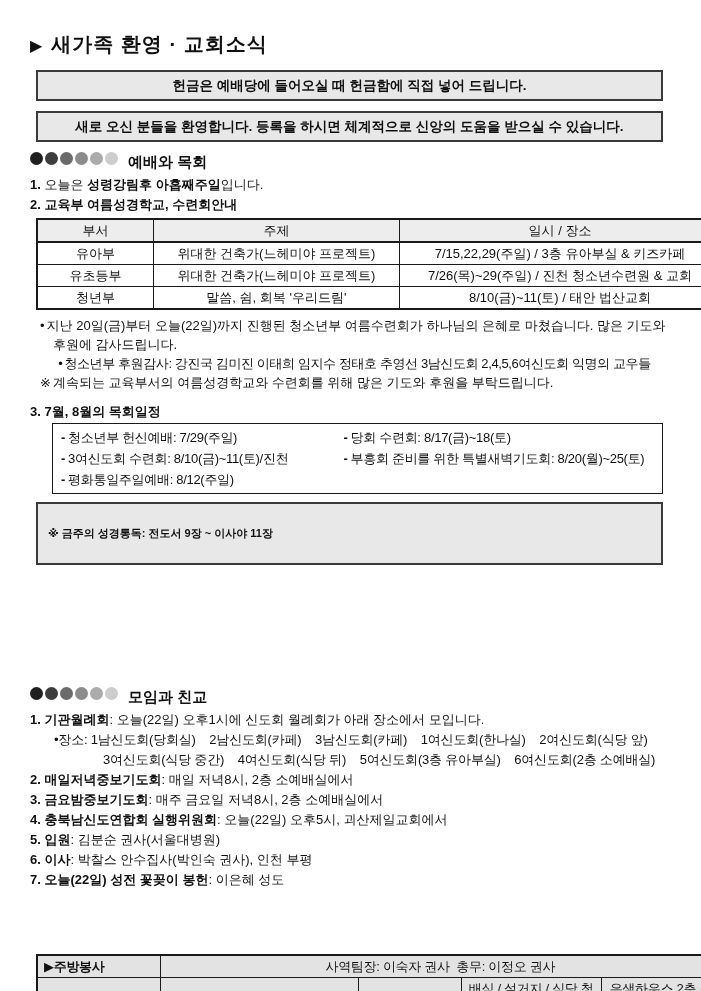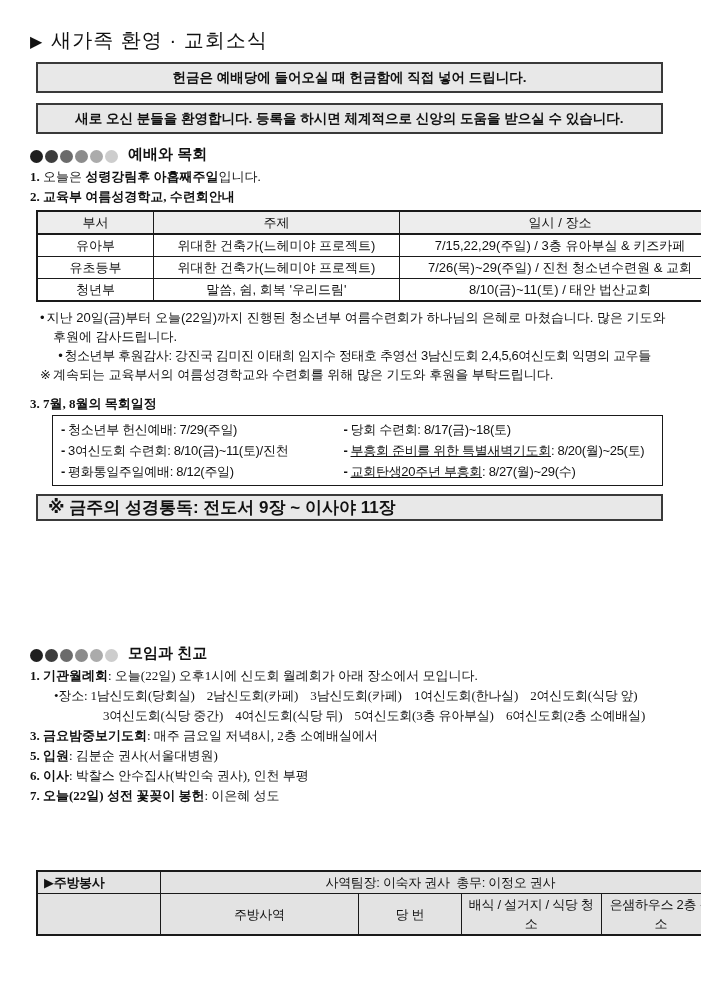--- a/index.html
+++ b/index.html
@@ -11,36 +11,36 @@
   }
   *{margin:0;padding:0;box-sizing:border-box;}
   html,body{background:#ffffff;}
   body{
     width:701px;min-height:991px;
     font-family:"Liberation Sans","DejaVu Sans",sans-serif;
     color:#111;font-size:13px;line-height:19px;
     position:relative;
   }
   .page{padding:26px 32px 20px 30px;}
-  .title{font-size:20px;line-height:28px;font-weight:normal;letter-spacing:1px;margin-bottom:6px;}
+  .title{font-size:20px;line-height:36px;font-weight:bold;letter-spacing:1px;margin-bottom:6px;}
   .title .arrow{font-size:16px;margin-right:8px;}
   .banner{
     background:var(--banner-bg);
     border:2px solid var(--banner-border);
     text-align:center;font-weight:bold;font-size:13.5px;
     padding:4px 6px;margin:0 6px 10px 6px;
   }
-  .sec-head{display:flex;align-items:flex-end;margin:10px 0 4px 0;}
+  .sec-head{display:flex;align-items:flex-start;margin:10px 0 4px 0;}
   .dots{display:inline-flex;align-items:center;margin-right:8px;}
   .dot{width:13px;height:13px;border-radius:50%;display:inline-block;margin-right:2px;}
   .sec-title{font-weight:bold;font-size:15px;}
-  .line{margin:1px 0;font-family:Liberation Serif, serif;}
+  .line{margin:1px 0;}
   .num{font-weight:bold;}
   b{font-weight:bold;}
-  .u{text-decoration:underline;}
+  .u{}
   
   table{border-collapse:collapse;width:686px;margin:4px 6px 6px 6px;}
   .wtable td{border:1px solid var(--table-border);text-align:center;padding:1px 4px;height:20px;}
   .wtable tr.hdr td{background:var(--header-bg);border-bottom:2px solid var(--table-border);height:22px;}
   .wtable{border:2px solid var(--table-border);}
   .wtable col.c1{width:17%;} .wtable col.c2{width:36%;} .wtable col.c3{width:47%;}
   .notes{margin:3px 0 10px 10px;}
   .note{padding-left:13px;text-indent:-13px;margin:0;}
   .note .sym{margin-right:2px;}
   .note-wide{letter-spacing:-0.4px;text-align:center;}
@@ -51,22 +51,22 @@
     padding:3px 8px;
     display:flex;
     gap:18px;
   }
   .sched .colL{width:46%;} .sched .colR{width:54%;}
   .sched p{margin:0;line-height:21px;letter-spacing:-0.3px;}
   .sched .dash{font-weight:bold;margin-right:3px;}
   .bible-box{
     background:var(--banner-bg);
     border:2px solid var(--banner-border);
-    font-weight:bold;font-size:17px;
-    padding:2px 10px;margin:8px 6px 0 6px;
+    font-weight:bold;font-size:11px;
+    padding:20px 10px;margin:8px 6px 0 6px;
   }
   .gap-big{height:112px;}
   .meet-sub{padding-left:24px;letter-spacing:-0.2px;white-space:pre-wrap;}
   .meet-sub2{padding-left:73px;letter-spacing:-0.2px;white-space:pre-wrap;}
   .gap-mid{height:60px;}
   
   .ktable{border:2px solid var(--table-border);}
   .ktable td{border:1px solid var(--table-border);text-align:center;padding:1px 2px;height:21px;letter-spacing:-0.3px;margin-top:39px;}
   .ktable col.k1{width:18%;} .ktable col.k2{width:29%;} .ktable col.k3{width:15%;}
   .ktable col.k4{width:20.5%;} .ktable col.k5{width:17.5%;}
@@ -140,21 +140,20 @@
 
   <div class="sched">
     <div class="colL">
       <p><span class="dash">-</span><span>청소년부 헌신예배</span><span>: 7/29(주일)</span></p>
       <p><span class="dash">-</span><span>3여신도회 수련회</span><span>: 8/10(금)~11(토)/진천</span></p>
       <p><span class="dash">-</span><span>평화통일주일예배</span><span>: 8/12(주일)</span></p>
     </div>
     <div class="colR">
       <p><span class="dash">-</span><span>당회 수련회</span><span>: 8/17(금)~18(토)</span></p>
       <p><span class="dash">-</span><span class="u">부흥회 준비를 위한 특별새벽기도회</span><span>: 8/20(월)~25(토)</span></p>
-      <p><span class="dash">-</span><span class="u">교회탄생20주년 부흥회</span><span>: 8/27(월)~29(수)</span></p>
     </div>
   </div>
 
 
   <div class="bible-box">※ 금주의 성경통독: 전도서 9장 ~ 이사야 11장</div>
 
   <div class="gap-big"></div>
 
   <div class="sec-head">
     <span class="dots">
@@ -164,21 +163,23 @@
         <span class="dot" style="background: rgb(140, 140, 140);"></span>
         <span class="dot" style="background: rgb(171, 171, 171);"></span>
         <span class="dot" style="background: rgb(205, 205, 205);"></span>
       </span>
     <span class="sec-title">모임과 친교</span>
   </div>
 
   <p class="line"><span class="num">1.</span><b> 기관월례회</b><span>: 오늘(22일) 오후1시에 신도회 월례회가 아래 장소에서 모입니다.</span></p>
   <p class="line meet-sub">•장소: 1남신도회(당회실)    2남신도회(카페)    3남신도회(카페)    1여신도회(한나실)    2여신도회(식당 앞)</p>
   <p class="line meet-sub2">3여신도회(식당 중간)    4여신도회(식당 뒤)    5여신도회(3층 유아부실)    6여신도회(2층 소예배실)</p>
+  <p class="line"><span class="num">2.</span><b> 매일저녁중보기도회</b><span>: 매일 저녁8시, 2층 소예배실에서</span></p>
   <p class="line"><span class="num">3.</span><b> 금요밤중보기도회</b><span>: 매주 금요일 저녁8시, 2층 소예배실에서</span></p>
+  <p class="line"><span class="num">4.</span><b> 충북남신도연합회 실행위원회</b><span>: 오늘(22일) 오후5시, 괴산제일교회에서</span></p>
   <p class="line"><span class="num">5.</span><b> 입원</b><span>: 김분순 권사(서울대병원)</span></p>
   <p class="line"><span class="num">6.</span><b> 이사</b><span>: 박찰스 안수집사(박인숙 권사), 인천 부평</span></p>
   <p class="line"><span class="num">7.</span><b> 오늘(22일) 성전 꽃꽂이 봉헌</b><span>: 이은혜 성도</span></p>
 
   <div class="gap-mid"></div>
 
   <table class="ktable">
     <colgroup>
         <col class="k1">
         <col class="k2">

